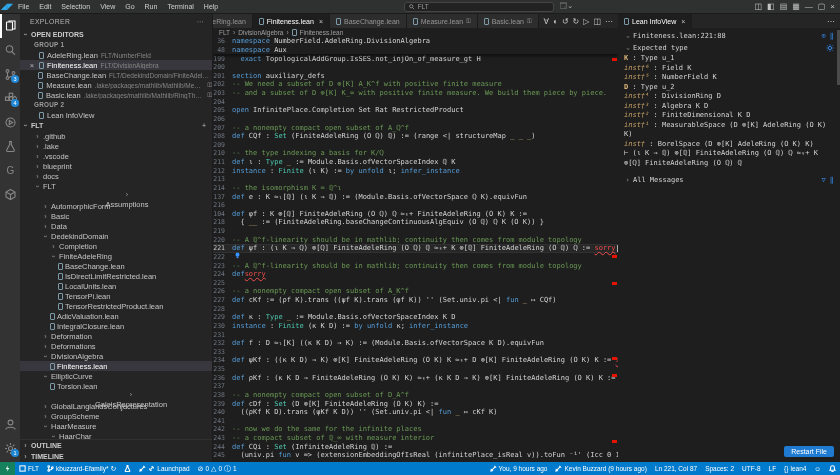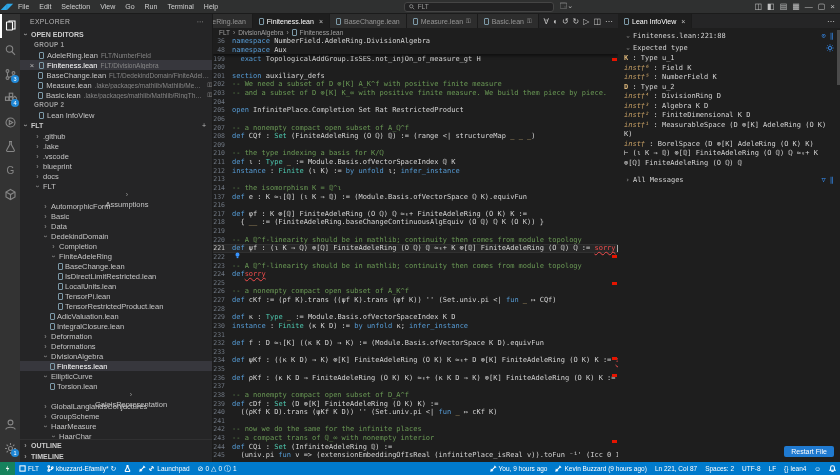--- a/index.html
+++ b/index.html
@@ -463,21 +463,21 @@
             <div class="cline"><span class="ln">207</span><span class="tok-c">-- a nonempty compact open subset of A_ℚ^f</span></div>
             <div class="cline"><span class="ln">208</span><span class="tok-k">def</span><span class="tok-d"> CQf : </span><span class="tok-t">Set</span><span class="tok-d"> (FiniteAdeleRing (O ℚ) ℚ) := (range &lt;| structureMap </span><span class="tok-g">_ _ _</span><span class="tok-d">)</span></div>
             <div class="cline"><span class="ln">209</span></div>
             <div class="cline"><span class="ln">210</span><span class="tok-c">-- the type indexing a basis for K/ℚ</span></div>
             <div class="cline"><span class="ln">211</span><span class="tok-k">def</span><span class="tok-d"> ι : </span><span class="tok-t">Type</span><span class="tok-d"> </span><span class="tok-g">_</span><span class="tok-d"> := Module.Basis.ofVectorSpaceIndex ℚ K</span></div>
             <div class="cline"><span class="ln">212</span><span class="tok-k">instance</span><span class="tok-d"> : </span><span class="tok-t">Finite</span><span class="tok-d"> (ι K) := </span><span class="tok-k">by</span><span class="tok-d"> </span><span class="tok-k">unfold</span><span class="tok-d"> ι; </span><span class="tok-k">infer_instance</span></div>
             <div class="cline"><span class="ln">213</span></div>
             <div class="cline"><span class="ln">214</span><span class="tok-c">-- the isomorphism K = ℚ^ι</span></div>
             <div class="cline"><span class="ln">137</span><span class="tok-k">def</span><span class="tok-d"> e : K ≃ₗ[ℚ] (ι K → ℚ) := (Module.Basis.ofVectorSpace ℚ K).equivFun</span></div>
             <div class="cline"><span class="ln">216</span></div>
-            <div class="cline"><span class="ln">217</span><span class="tok-k">def</span><span class="tok-d"> φf : K ⊗[ℚ] FiniteAdeleRing (O ℚ) ℚ ≃ₜ+ FiniteAdeleRing (O K) K :=</span></div>
+            <div class="cline"><span class="ln">104</span><span class="tok-k">def</span><span class="tok-d"> φf : K ⊗[ℚ] FiniteAdeleRing (O ℚ) ℚ ≃ₜ+ FiniteAdeleRing (O K) K :=</span></div>
             <div class="cline"><span class="ln">218</span><span class="tok-d">  { </span><span class="tok-g">__</span><span class="tok-d"> := (FiniteAdeleRing.baseChangeContinuousAlgEquiv (O ℚ) ℚ K (O K)) }</span></div>
             <div class="cline"><span class="ln">219</span></div>
             <div class="cline"><span class="ln">220</span><span class="tok-c">-- A ℚ^f-linearity should be in mathlib; continuity then comes from module topology</span></div>
             <div class="cline cur"><span class="ln">221</span><span class="tok-k">def</span><span class="tok-d"> ψf : (ι K → ℚ) ⊗[ℚ] FiniteAdeleRing (O ℚ) ℚ ≃ₜ+ K ⊗[ℚ] FiniteAdeleRing (O ℚ) ℚ := </span><span class="tok-s">sorry</span><span class="caret"></span></div>
             <div class="cline"><span class="ln">222</span><span><svg class="bulb" viewBox="0 0 8 8">
                   <circle cx="4" cy="3" r="2.3" fill="#3794ff"></circle>
                   <rect x="3" y="5.4" width="2" height="1.6" fill="#3794ff"></rect>
                 </svg></span></div>
             <div class="cline"><span class="ln">223</span><span class="tok-c">-- A ℚ^f-linearity should be in mathlib; continuity then comes from module topology</span></div>
             <div class="cline"><span class="ln">224</span><span class="tok-k">def</span><span class="tok-s">sorry</span></div>
@@ -492,21 +492,21 @@
             <div class="cline"><span class="ln">233</span></div>
             <div class="cline"><span class="ln">234</span><span class="tok-k">def</span><span class="tok-d"> ψKf : ((κ K D) → K) ⊗[K] FiniteAdeleRing (O K) K ≃ₜ+ D ⊗[K] FiniteAdeleRing (O K) K := </span><span class="tok-s">sorry</span></div>
             <div class="cline"><span class="ln">235</span></div>
             <div class="cline"><span class="ln">236</span><span class="tok-k">def</span><span class="tok-d"> ρKf : (κ K D → FiniteAdeleRing (O K) K) ≃ₜ+ (κ K D → K) ⊗[K] FiniteAdeleRing (O K) K := </span></div>
             <div class="cline"><span class="ln">237</span></div>
             <div class="cline"><span class="ln">238</span><span class="tok-c">-- a nonempty compact open subset of D_A^f</span></div>
             <div class="cline"><span class="ln">239</span><span class="tok-k">def</span><span class="tok-d"> cDf : </span><span class="tok-t">Set</span><span class="tok-d"> (D ⊗[K] FiniteAdeleRing (O K) K) :=</span></div>
             <div class="cline"><span class="ln">240</span><span class="tok-d">  ((ρKf K D).trans (ψKf K D)) '' (Set.univ.pi &lt;| </span><span class="tok-k">fun</span><span class="tok-d"> </span><span class="tok-g">_</span><span class="tok-d"> ↦ cKf K)</span></div>
             <div class="cline"><span class="ln">241</span></div>
             <div class="cline"><span class="ln">242</span><span class="tok-c">-- now we do the same for the infinite places</span></div>
-            <div class="cline"><span class="ln">243</span><span class="tok-c">-- a compact trans of ℚ_∞ with nonempty interior</span></div>
+            <div class="cline"><span class="ln">243</span><span class="tok-c">-- a compact subset of ℚ_∞ with measure interior</span></div>
             <div class="cline"><span class="ln">244</span><span class="tok-k">def</span><span class="tok-d"> CQi : </span><span class="tok-t">Set</span><span class="tok-d"> (InfiniteAdeleRing ℚ) :=</span></div>
             <div class="cline"><span class="ln">245</span><span class="tok-d">  (univ.pi </span><span class="tok-k">fun</span><span class="tok-d"> v =&gt; (extensionEmbeddingOfIsReal (infinitePlace_isReal v)).toFun ⁻¹' (Icc 0 1))</span></div>
           </div>
         <div class="ruler" id="ruler">
             <div class="rmark" style="top: 21px;"></div>
             <div class="rmark" style="top: 218px;"></div>
             <div class="rmark" style="top: 245px;"></div>
             <div class="rmark" style="top: 320px;"></div>
             <div class="rmark" style="top: 337px;"></div>
             <div class="rmark" style="top: 403px;"></div>

